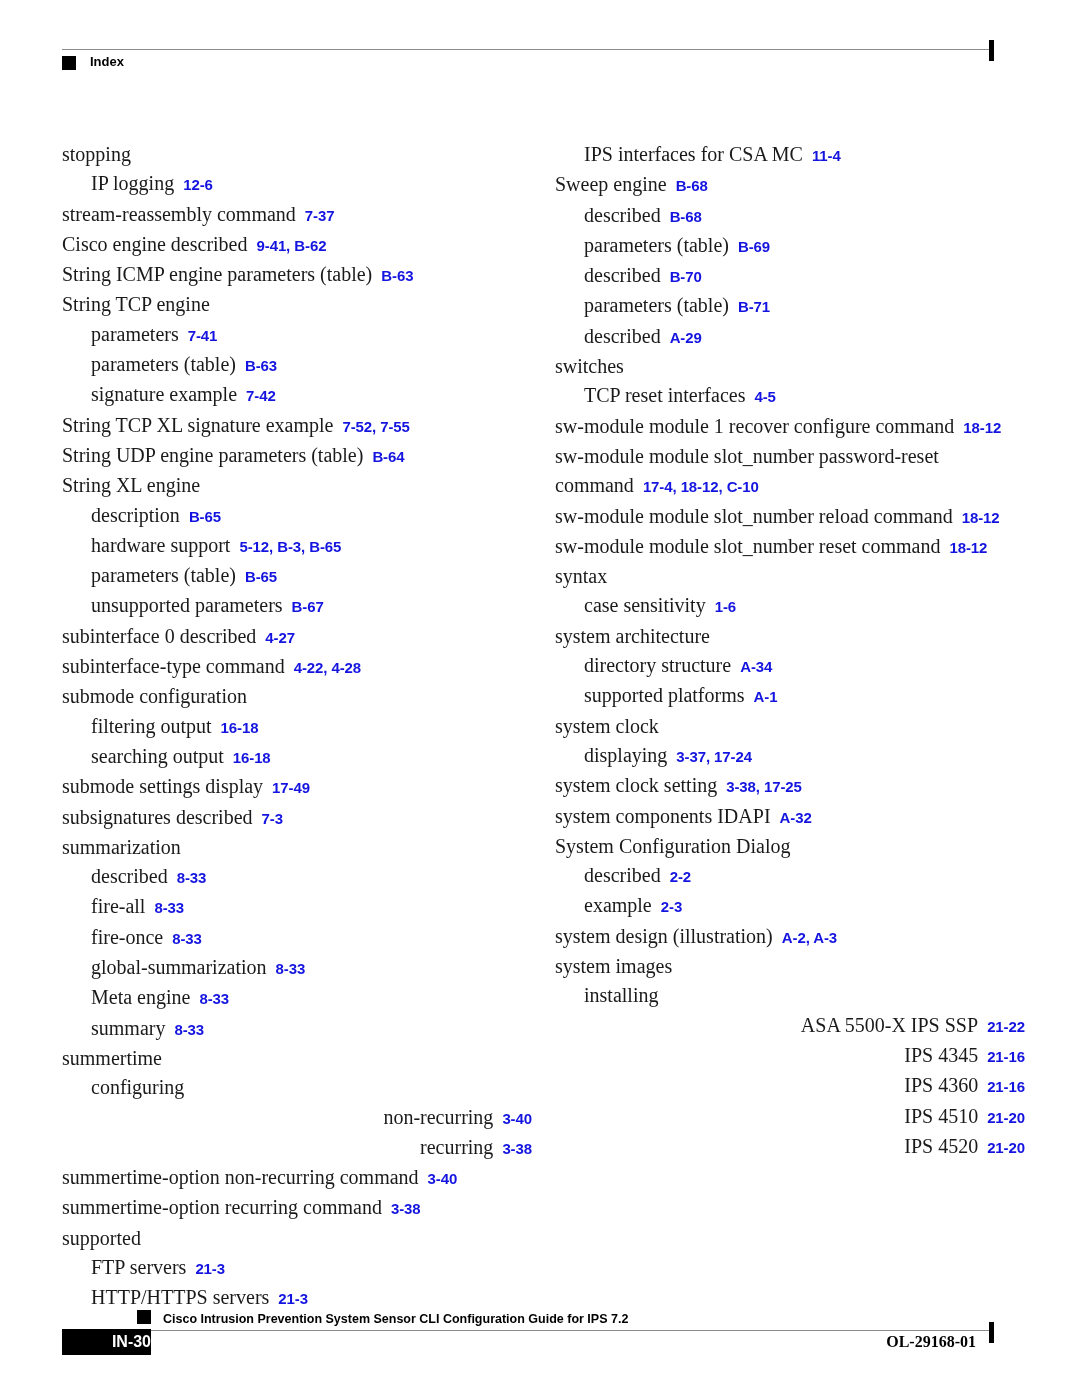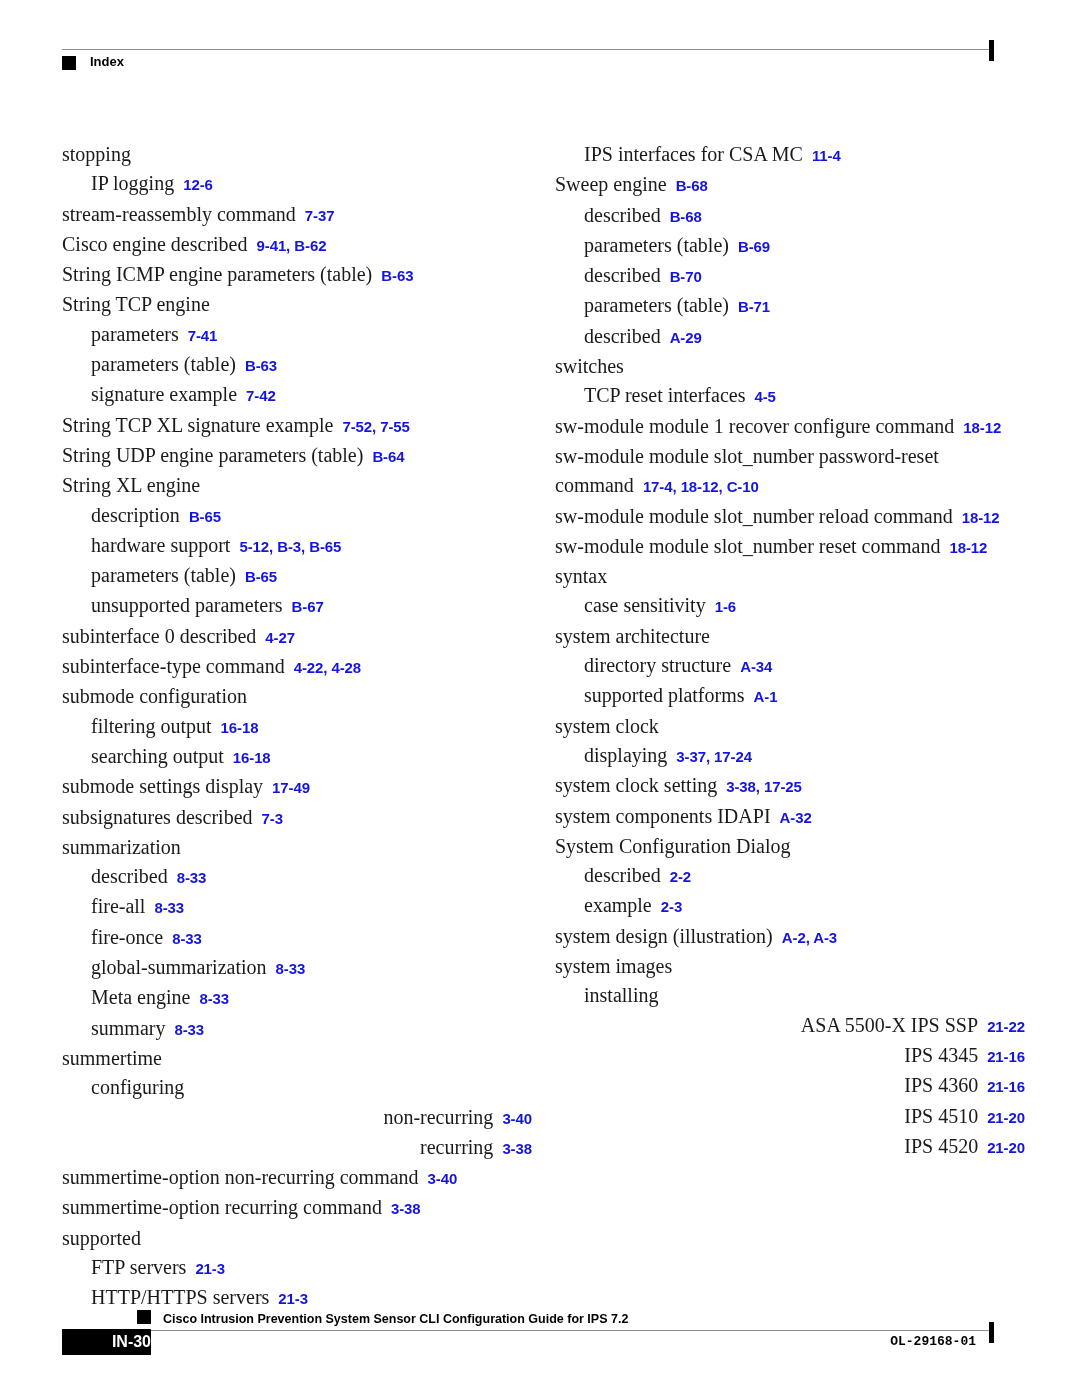--- a/index.html
+++ b/index.html
@@ -157,22 +157,22 @@
     color: #ffffff;
     line-height: 22px;
     letter-spacing: 0px;
   }
   .footer-docid {
     position: absolute;
     left: 790px;
     top: 1334px;
     width: 186px;
     text-align: right;
-    font-family: Liberation Mono, monospace;
-    font-size: 13px;
+    font-family: Liberation Serif, serif;
+    font-size: 16px;
     font-weight: bold;
     color: #000000;
     line-height: 16px;
   }
 </style>
 </head>
 <body>
 
 <div id="page-header">
   <div class="header-rule"></div>

